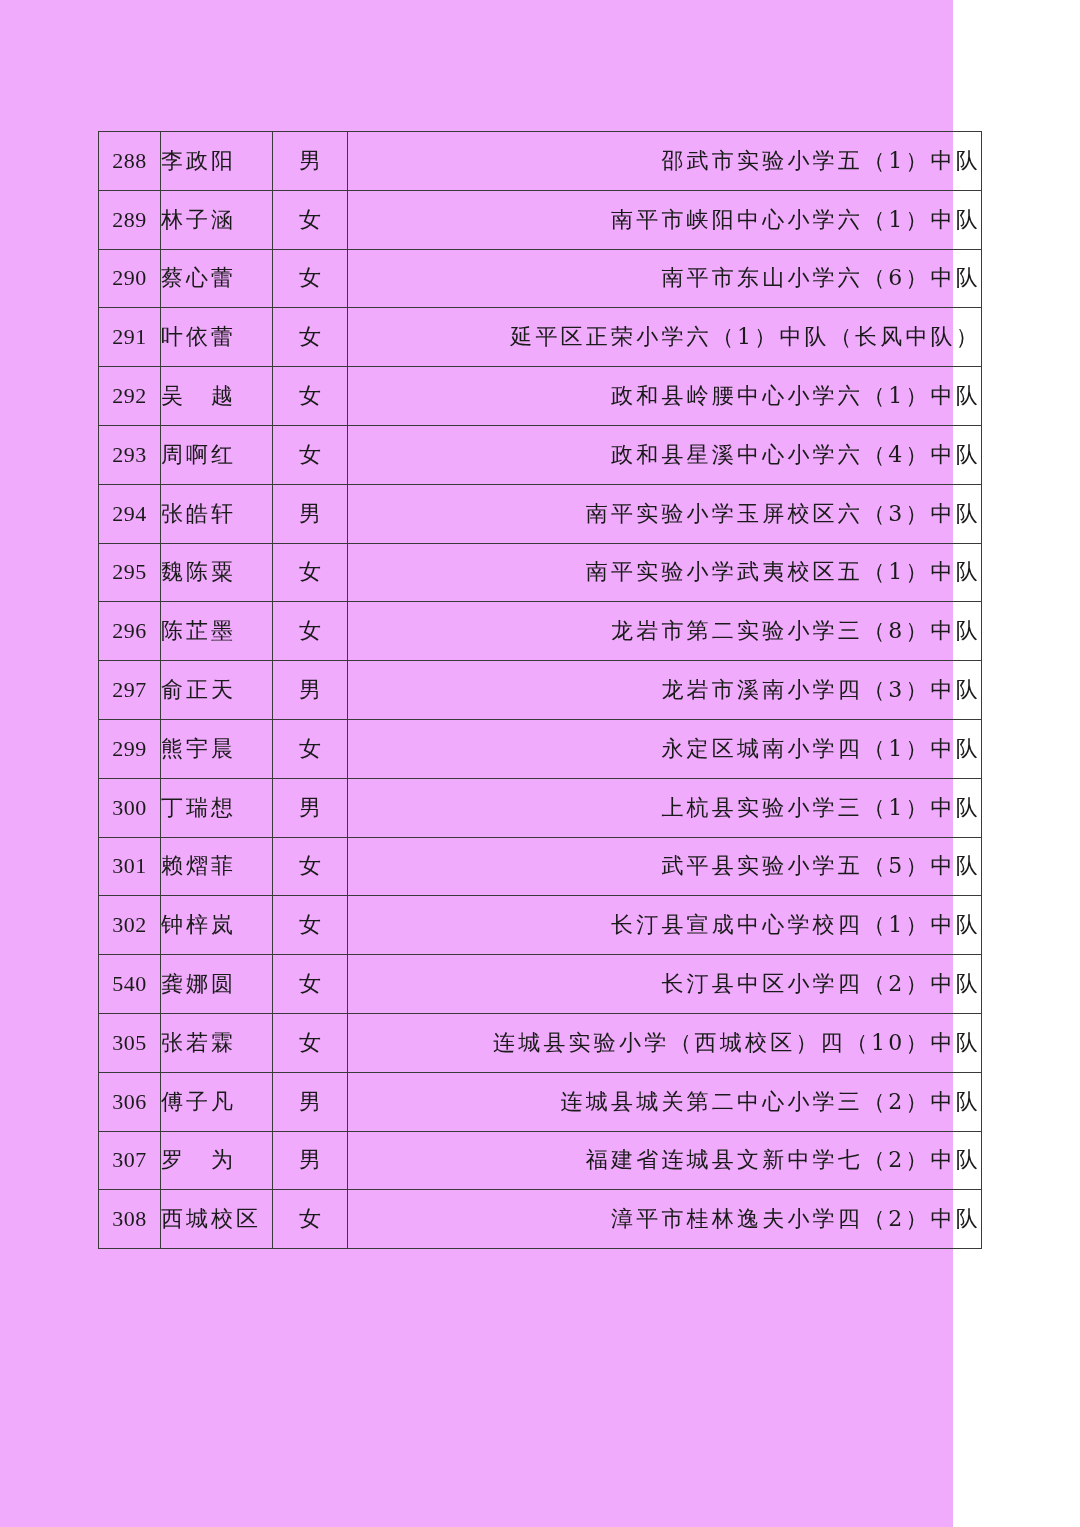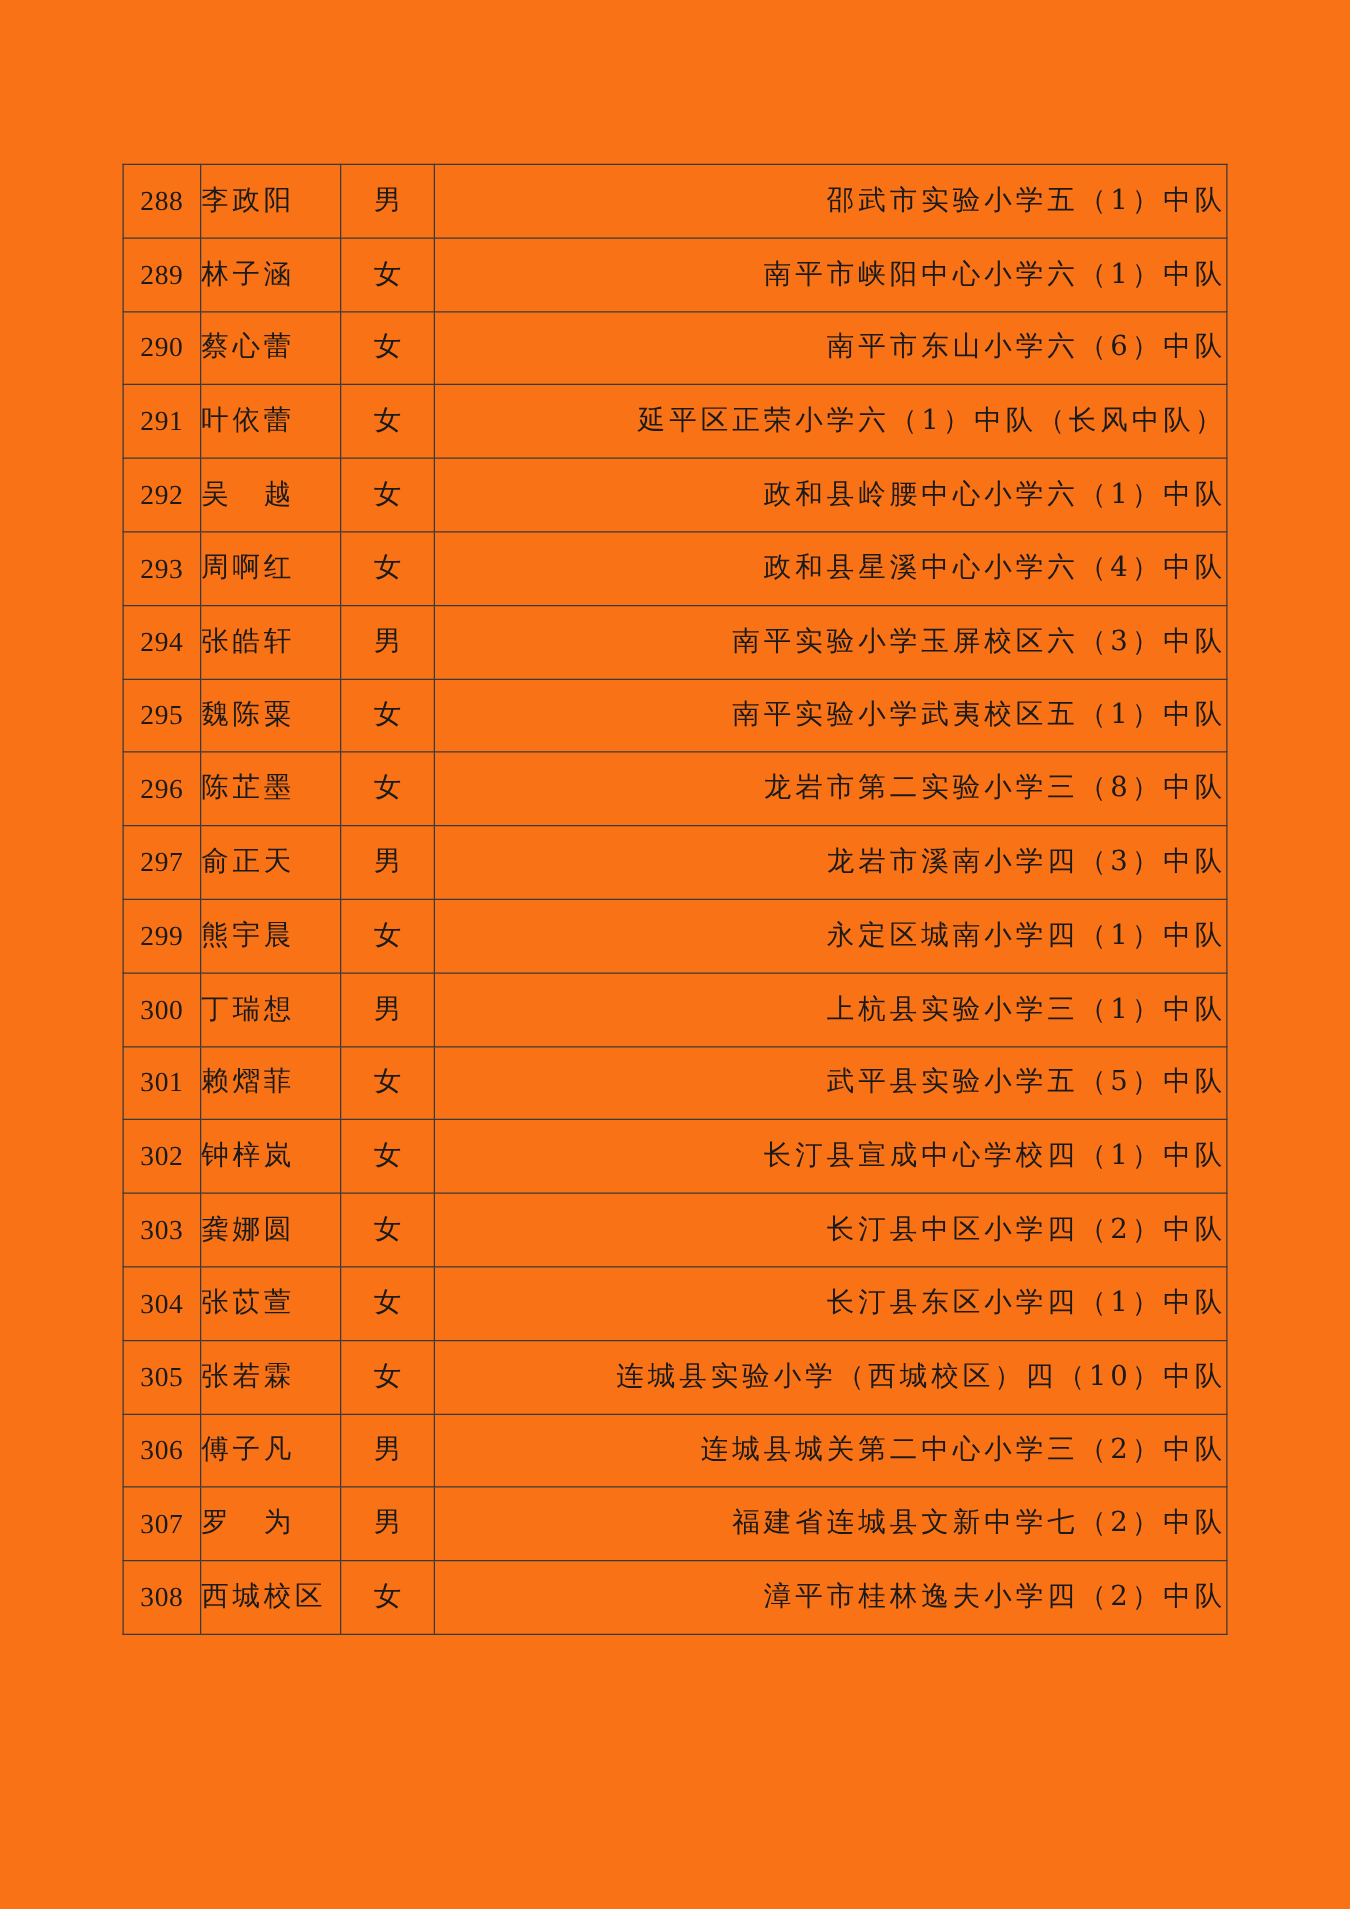--- a/index.html
+++ b/index.html
@@ -1,18 +1,18 @@
 <!DOCTYPE html>
 <html><head>
 <meta charset="utf-8">
 <style>
   html, body { margin: 0; padding: 0; background: #ffffff; }
   body { width: 1080px; height: 1527px; position: relative; overflow: hidden;
          font-family: "DejaVu Serif", "Liberation Serif", serif; color: #1a1a1a; }
-  .page { position: absolute; left: 0; top: 0; width: 1080px; height: 1527px; background: #f97316; }
+  .page { position: absolute; left: 0; top: 0; width: 953px; height: 1527px; background: #f0abfc; }
   table.roster { position: absolute; left: 98px; top: 131px; width: 884px;
                  border-collapse: collapse; table-layout: fixed; }
   table.roster td { border: 1.3px solid #3a3a3a; height: 57.8px; padding: 0;
                     font-size: 22px; line-height: 1; vertical-align: middle; white-space: nowrap; }
   col.c-no { width: 62px; }
   col.c-name { width: 112px; }
   col.c-gender { width: 75px; }
   col.c-unit { width: auto; }
   td.no { text-align: center; font-family: "Liberation Serif", "DejaVu Serif", serif; font-size: 23px; letter-spacing: 0.5px; }
   td.name { letter-spacing: 3px; }
@@ -109,30 +109,24 @@
         <td class="gender">女</td>
         <td class="unit">武平县实验小学五（5）中队</td>
       </tr>
       <tr>
         <td class="no">302</td>
         <td class="name">钟梓岚</td>
         <td class="gender">女</td>
         <td class="unit">长汀县宣成中心学校四（1）中队</td>
       </tr>
       <tr>
-        <td class="no">303</td>
+        <td class="no">540</td>
         <td class="name">龚娜圆</td>
         <td class="gender">女</td>
         <td class="unit">长汀县中区小学四（2）中队</td>
-      </tr>
-      <tr>
-        <td class="no">304</td>
-        <td class="name">张苡萱</td>
-        <td class="gender">女</td>
-        <td class="unit">长汀县东区小学四（1）中队</td>
       </tr>
       <tr>
         <td class="no">305</td>
         <td class="name">张若霖</td>
         <td class="gender">女</td>
         <td class="unit">连城县实验小学（西城校区）四（10）中队</td>
       </tr>
       <tr>
         <td class="no">306</td>
         <td class="name">傅子凡</td>

